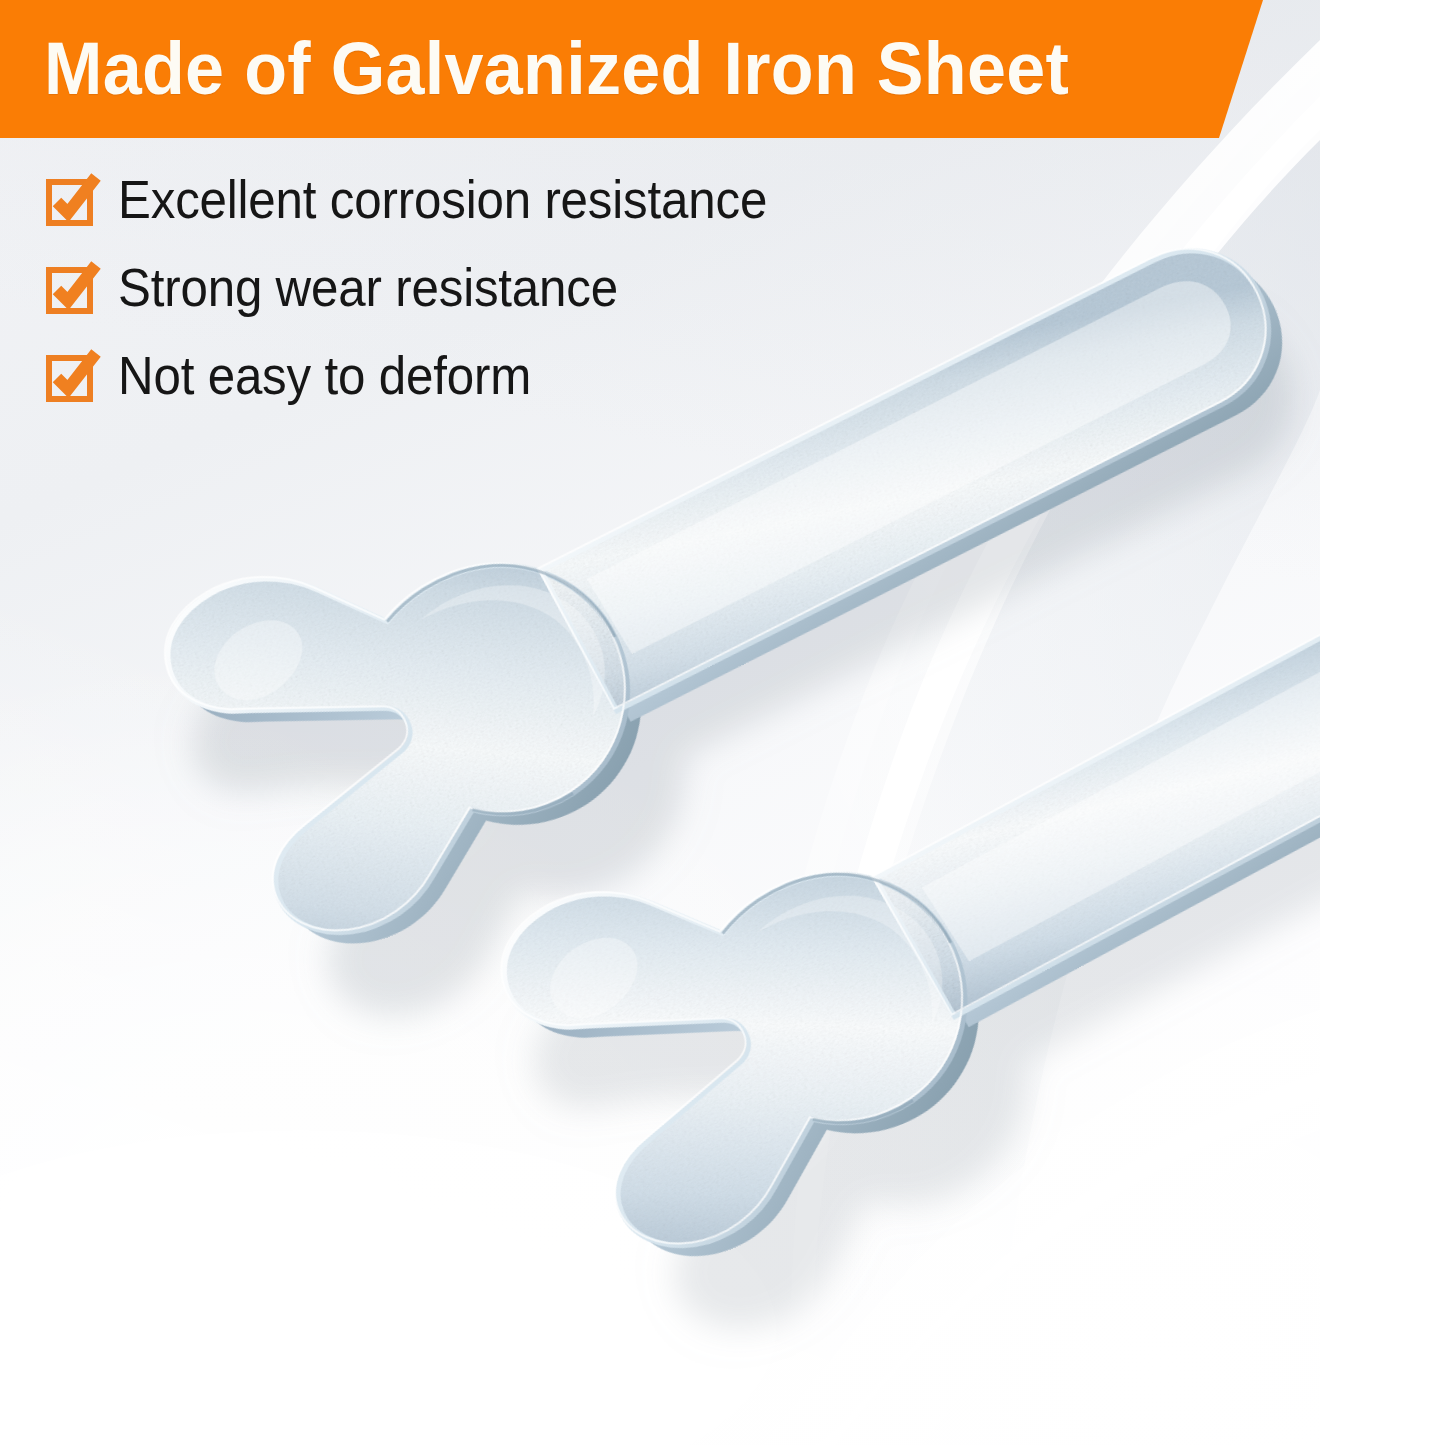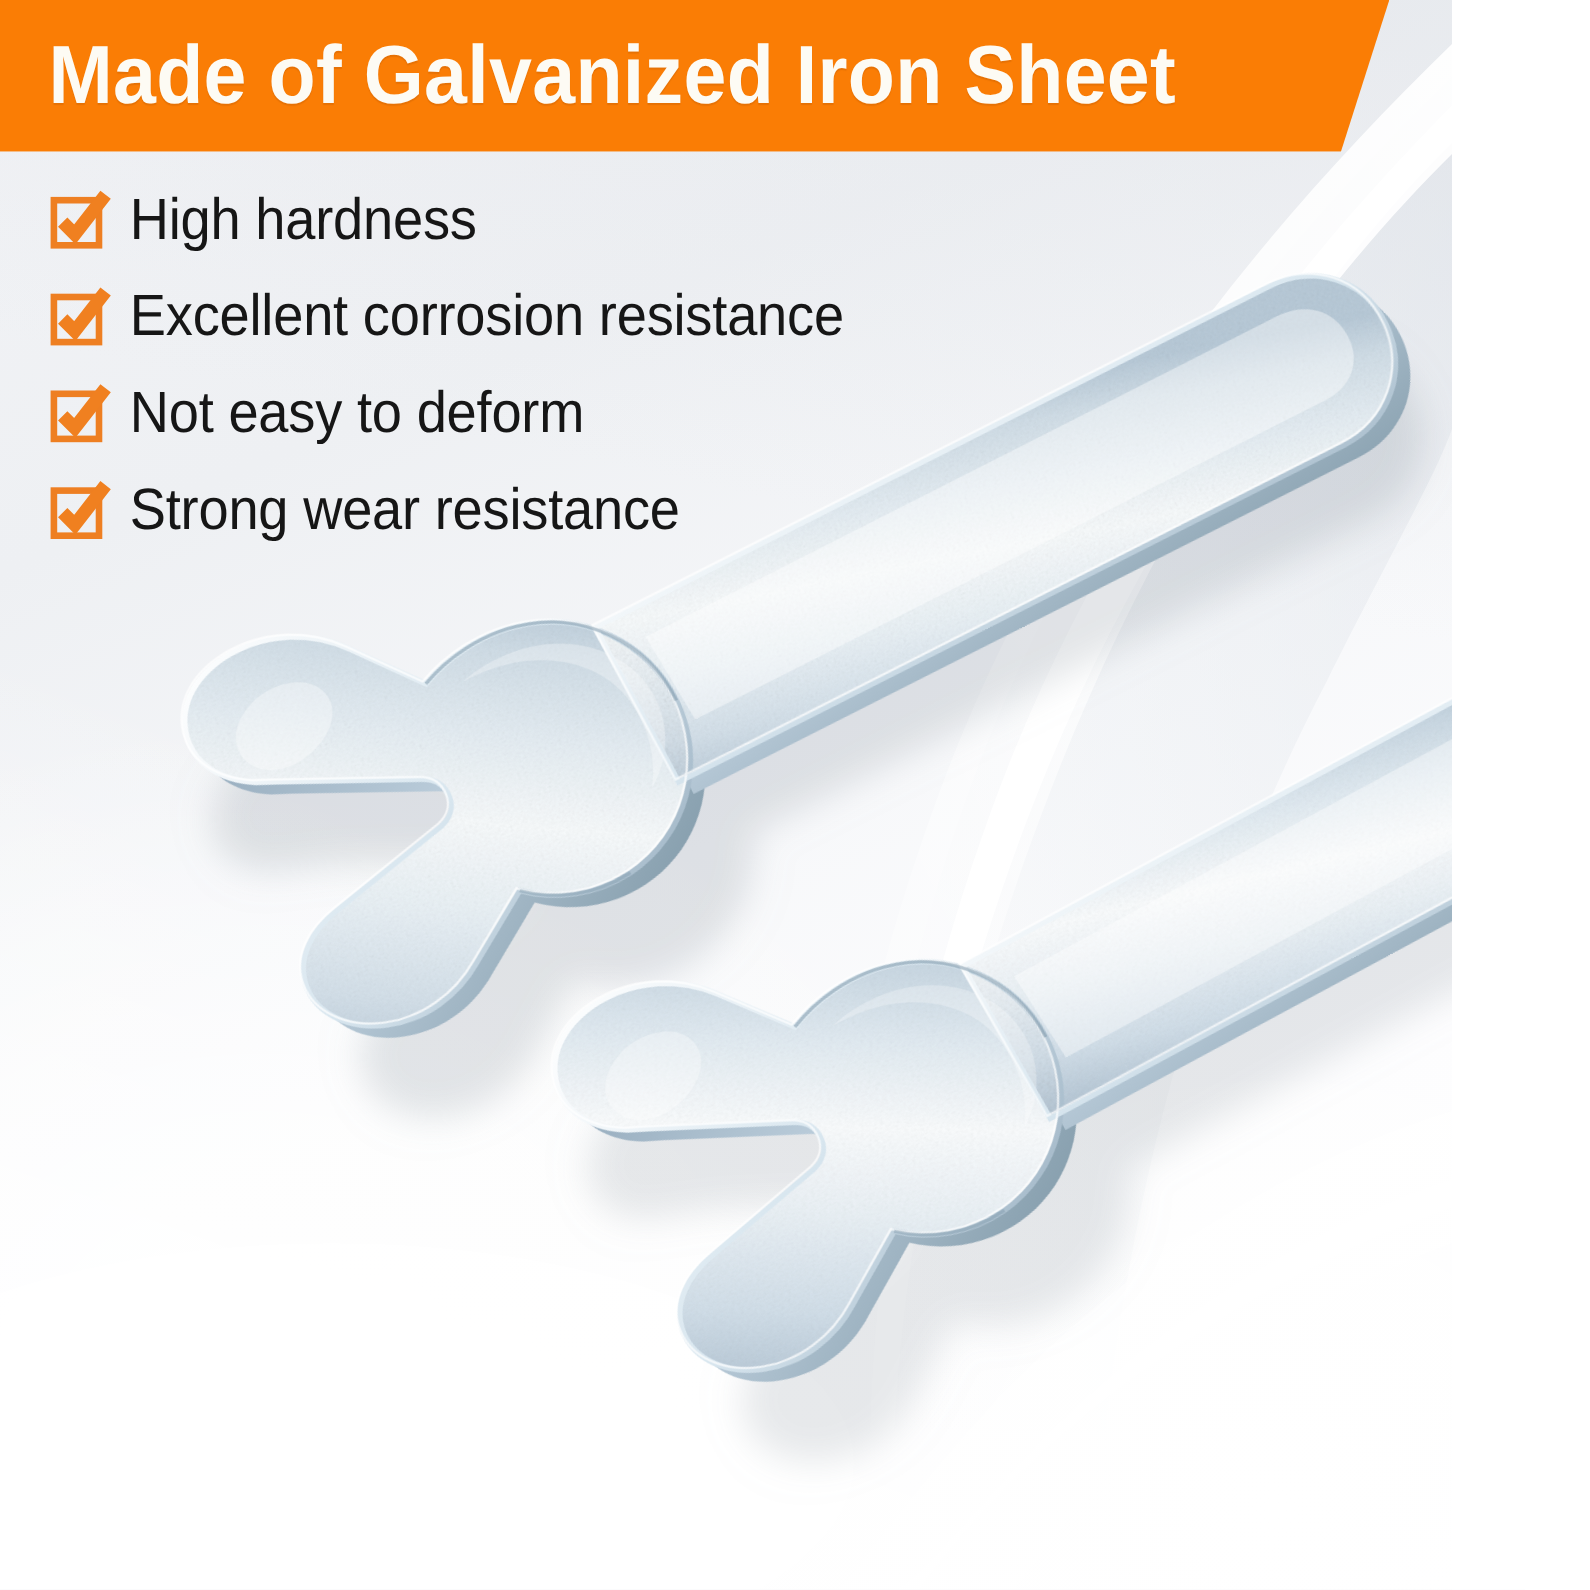--- a/index.html
+++ b/index.html
@@ -336,56 +336,47 @@
       </g>
     </svg>
   </div>
 
   <div class="banner">
     <div class="banner-title">Made of Galvanized Iron Sheet</div>
   </div>
 
   <div class="features">
 
-    <div class="feature-row">
-      <span class="check-icon">
-        <svg viewBox="0 0 52 52">
-          <rect x="3" y="8" width="41" height="41" fill="none" stroke="#ee7f22" stroke-width="6"></rect>
-          <path d="M 11 28 L 22 39 L 50 3" fill="none" stroke="#f08020" stroke-width="12" stroke-linecap="butt" stroke-linejoin="miter"></path>
-        </svg>
-      </span>
-      <span class="feature-label">High hardness</span>
-    </div>
 
     <div class="feature-row">
       <span class="check-icon">
         <svg viewBox="0 0 52 52">
           <rect x="3" y="8" width="41" height="41" fill="none" stroke="#ee7f22" stroke-width="6"></rect>
           <path d="M 11 28 L 22 39 L 50 3" fill="none" stroke="#f08020" stroke-width="12" stroke-linecap="butt" stroke-linejoin="miter"></path>
         </svg>
       </span>
       <span class="feature-label">Excellent corrosion resistance</span>
     </div>
 
     <div class="feature-row">
       <span class="check-icon">
         <svg viewBox="0 0 52 52">
           <rect x="3" y="8" width="41" height="41" fill="none" stroke="#ee7f22" stroke-width="6"></rect>
           <path d="M 11 28 L 22 39 L 50 3" fill="none" stroke="#f08020" stroke-width="12" stroke-linecap="butt" stroke-linejoin="miter"></path>
         </svg>
       </span>
-      <span class="feature-label">Not easy to deform</span>
+      <span class="feature-label">Strong wear resistance</span>
     </div>
 
     <div class="feature-row">
       <span class="check-icon">
         <svg viewBox="0 0 52 52">
           <rect x="3" y="8" width="41" height="41" fill="none" stroke="#ee7f22" stroke-width="6"></rect>
           <path d="M 11 28 L 22 39 L 50 3" fill="none" stroke="#f08020" stroke-width="12" stroke-linecap="butt" stroke-linejoin="miter"></path>
         </svg>
       </span>
-      <span class="feature-label">Strong wear resistance</span>
+      <span class="feature-label">Not easy to deform</span>
     </div>
 
 
   </div>
 
 </div>
 
 </body></html>

